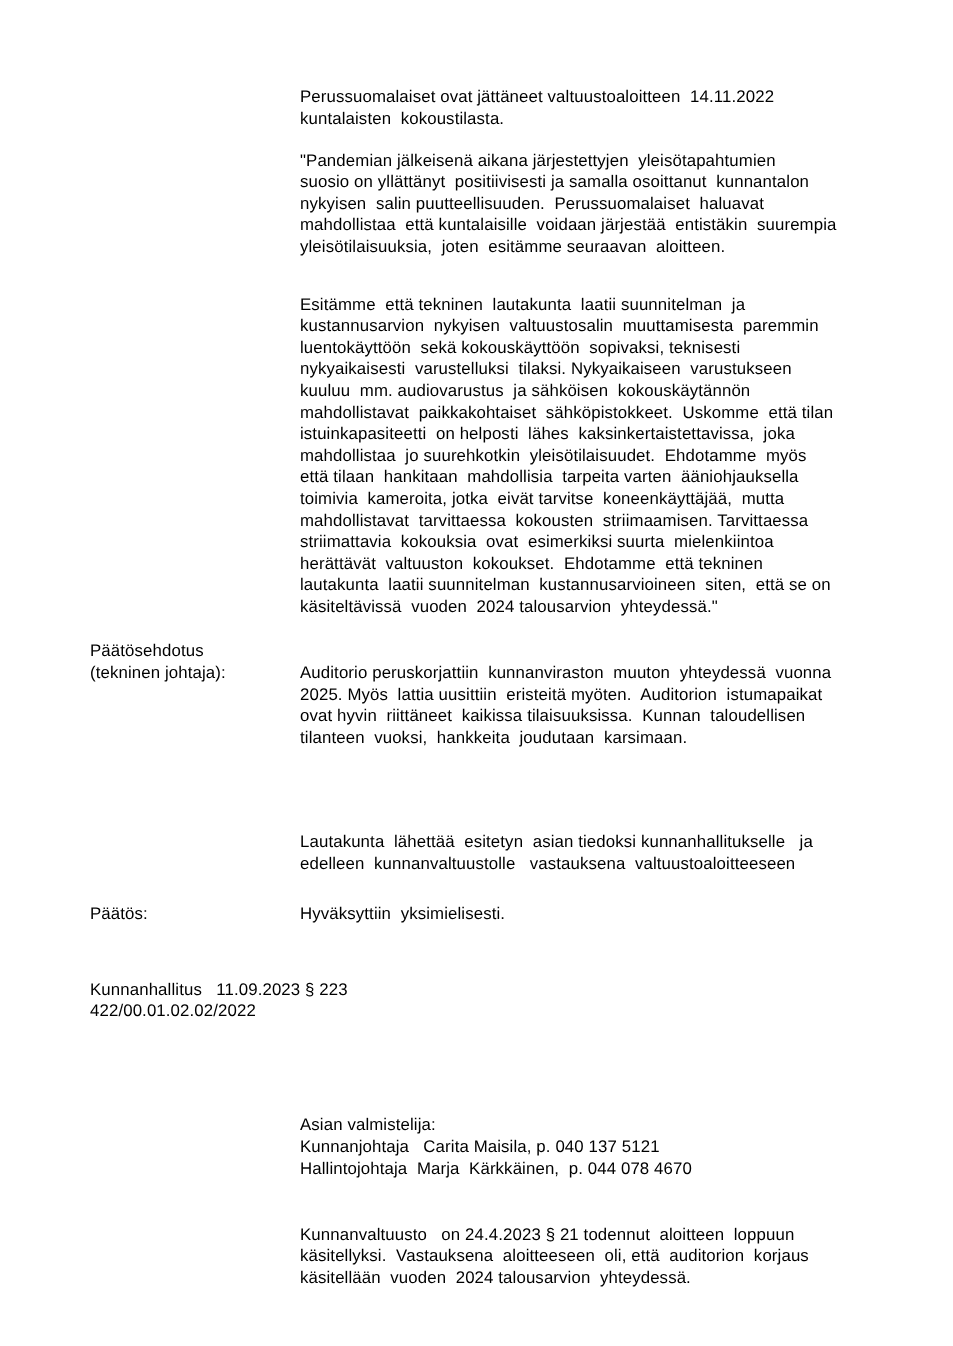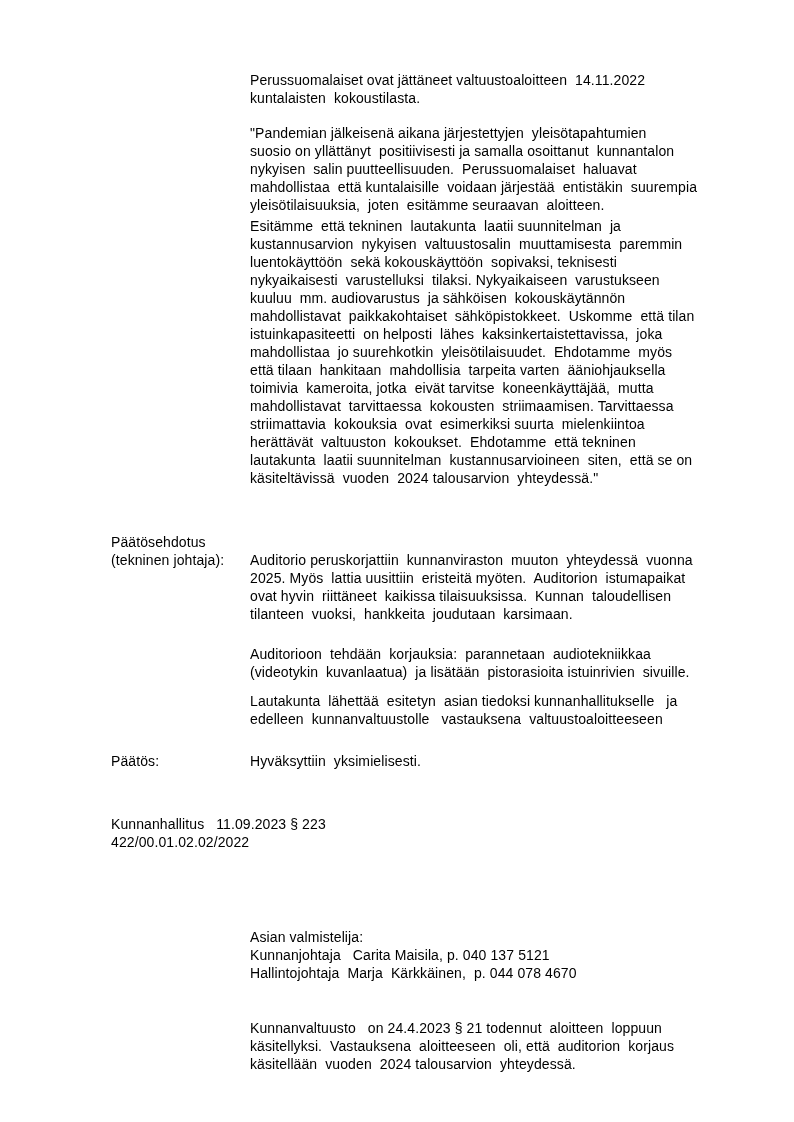--- a/index.html
+++ b/index.html
@@ -17,37 +17,37 @@
     line-height: 18px;
     color: #000000;
     overflow: hidden;
   }
   .txt {
     position: absolute;
     white-space: pre;
     letter-spacing: 0.1px;
   }
   .body-col { left: 250px; }
-  .label-col { left: 75px; margin-left: 36px; }
+  .label-col { left: 75px; }
 </style>
 </head>
 <body>
 
 <div class="page">
 
   <div class="txt body-col" style="top:71px">Perussuomalaiset ovat jättäneet valtuustoaloitteen  14.11.2022
 kuntalaisten  kokoustilasta.</div>
 
   <div class="txt body-col" style="top:124px">"Pandemian jälkeisenä aikana järjestettyjen  yleisötapahtumien
 suosio on yllättänyt  positiivisesti ja samalla osoittanut  kunnantalon
 nykyisen  salin puutteellisuuden.  Perussuomalaiset  haluavat
 mahdollistaa  että kuntalaisille  voidaan järjestää  entistäkin  suurempia
 yleisötilaisuuksia,  joten  esitämme seuraavan  aloitteen.</div>
 
-  <div class="txt body-col" style="top:217px">Esitämme  että tekninen  lautakunta  laatii suunnitelman  ja
+  <div class="txt body-col" style="top:244px">Esitämme  että tekninen  lautakunta  laatii suunnitelman  ja
 kustannusarvion  nykyisen  valtuustosalin  muuttamisesta  paremmin
 luentokäyttöön  sekä kokouskäyttöön  sopivaksi, teknisesti
 nykyaikaisesti  varustelluksi  tilaksi. Nykyaikaiseen  varustukseen
 kuuluu  mm. audiovarustus  ja sähköisen  kokouskäytännön
 mahdollistavat  paikkakohtaiset  sähköpistokkeet.  Uskomme  että tilan
 istuinkapasiteetti  on helposti  lähes  kaksinkertaistettavissa,  joka
 mahdollistaa  jo suurehkotkin  yleisötilaisuudet.  Ehdotamme  myös
 että tilaan  hankitaan  mahdollisia  tarpeita varten  ääniohjauksella
 toimivia  kameroita, jotka  eivät tarvitse  koneenkäyttäjää,  mutta
 mahdollistavat  tarvittaessa  kokousten  striimaamisen. Tarvittaessa
@@ -57,22 +57,20 @@
 käsiteltävissä  vuoden  2024 talousarvion  yhteydessä."</div>
 
   <div class="txt label-col" style="top:533px">Päätösehdotus
 (tekninen johtaja):</div>
 
   <div class="txt body-col" style="top:551px">Auditorio peruskorjattiin  kunnanviraston  muuton  yhteydessä  vuonna
 2025. Myös  lattia uusittiin  eristeitä myöten.  Auditorion  istumapaikat
 ovat hyvin  riittäneet  kaikissa tilaisuuksissa.  Kunnan  taloudellisen
 tilanteen  vuoksi,  hankkeita  joudutaan  karsimaan.</div>
 
-  <div class="txt body-col" style="top:645px">Auditorioon  tehdään  korjauksia:  parannetaan  audiotekniikkaa
-(videotykin  kuvanlaatua)  ja lisätään  pistorasioita istuinrivien  sivuille.</div>
 
   <div class="txt body-col" style="top:692px">Lautakunta  lähettää  esitetyn  asian tiedoksi kunnanhallitukselle   ja
 edelleen  kunnanvaltuustolle   vastauksena  valtuustoaloitteeseen</div>
 
   <div class="txt label-col" style="top:752px">Päätös:</div>
 
   <div class="txt body-col" style="top:752px">Hyväksyttiin  yksimielisesti.</div>
 
   <div class="txt label-col" style="top:815px">Kunnanhallitus   11.09.2023 § 223
 422/00.01.02.02/2022</div>

